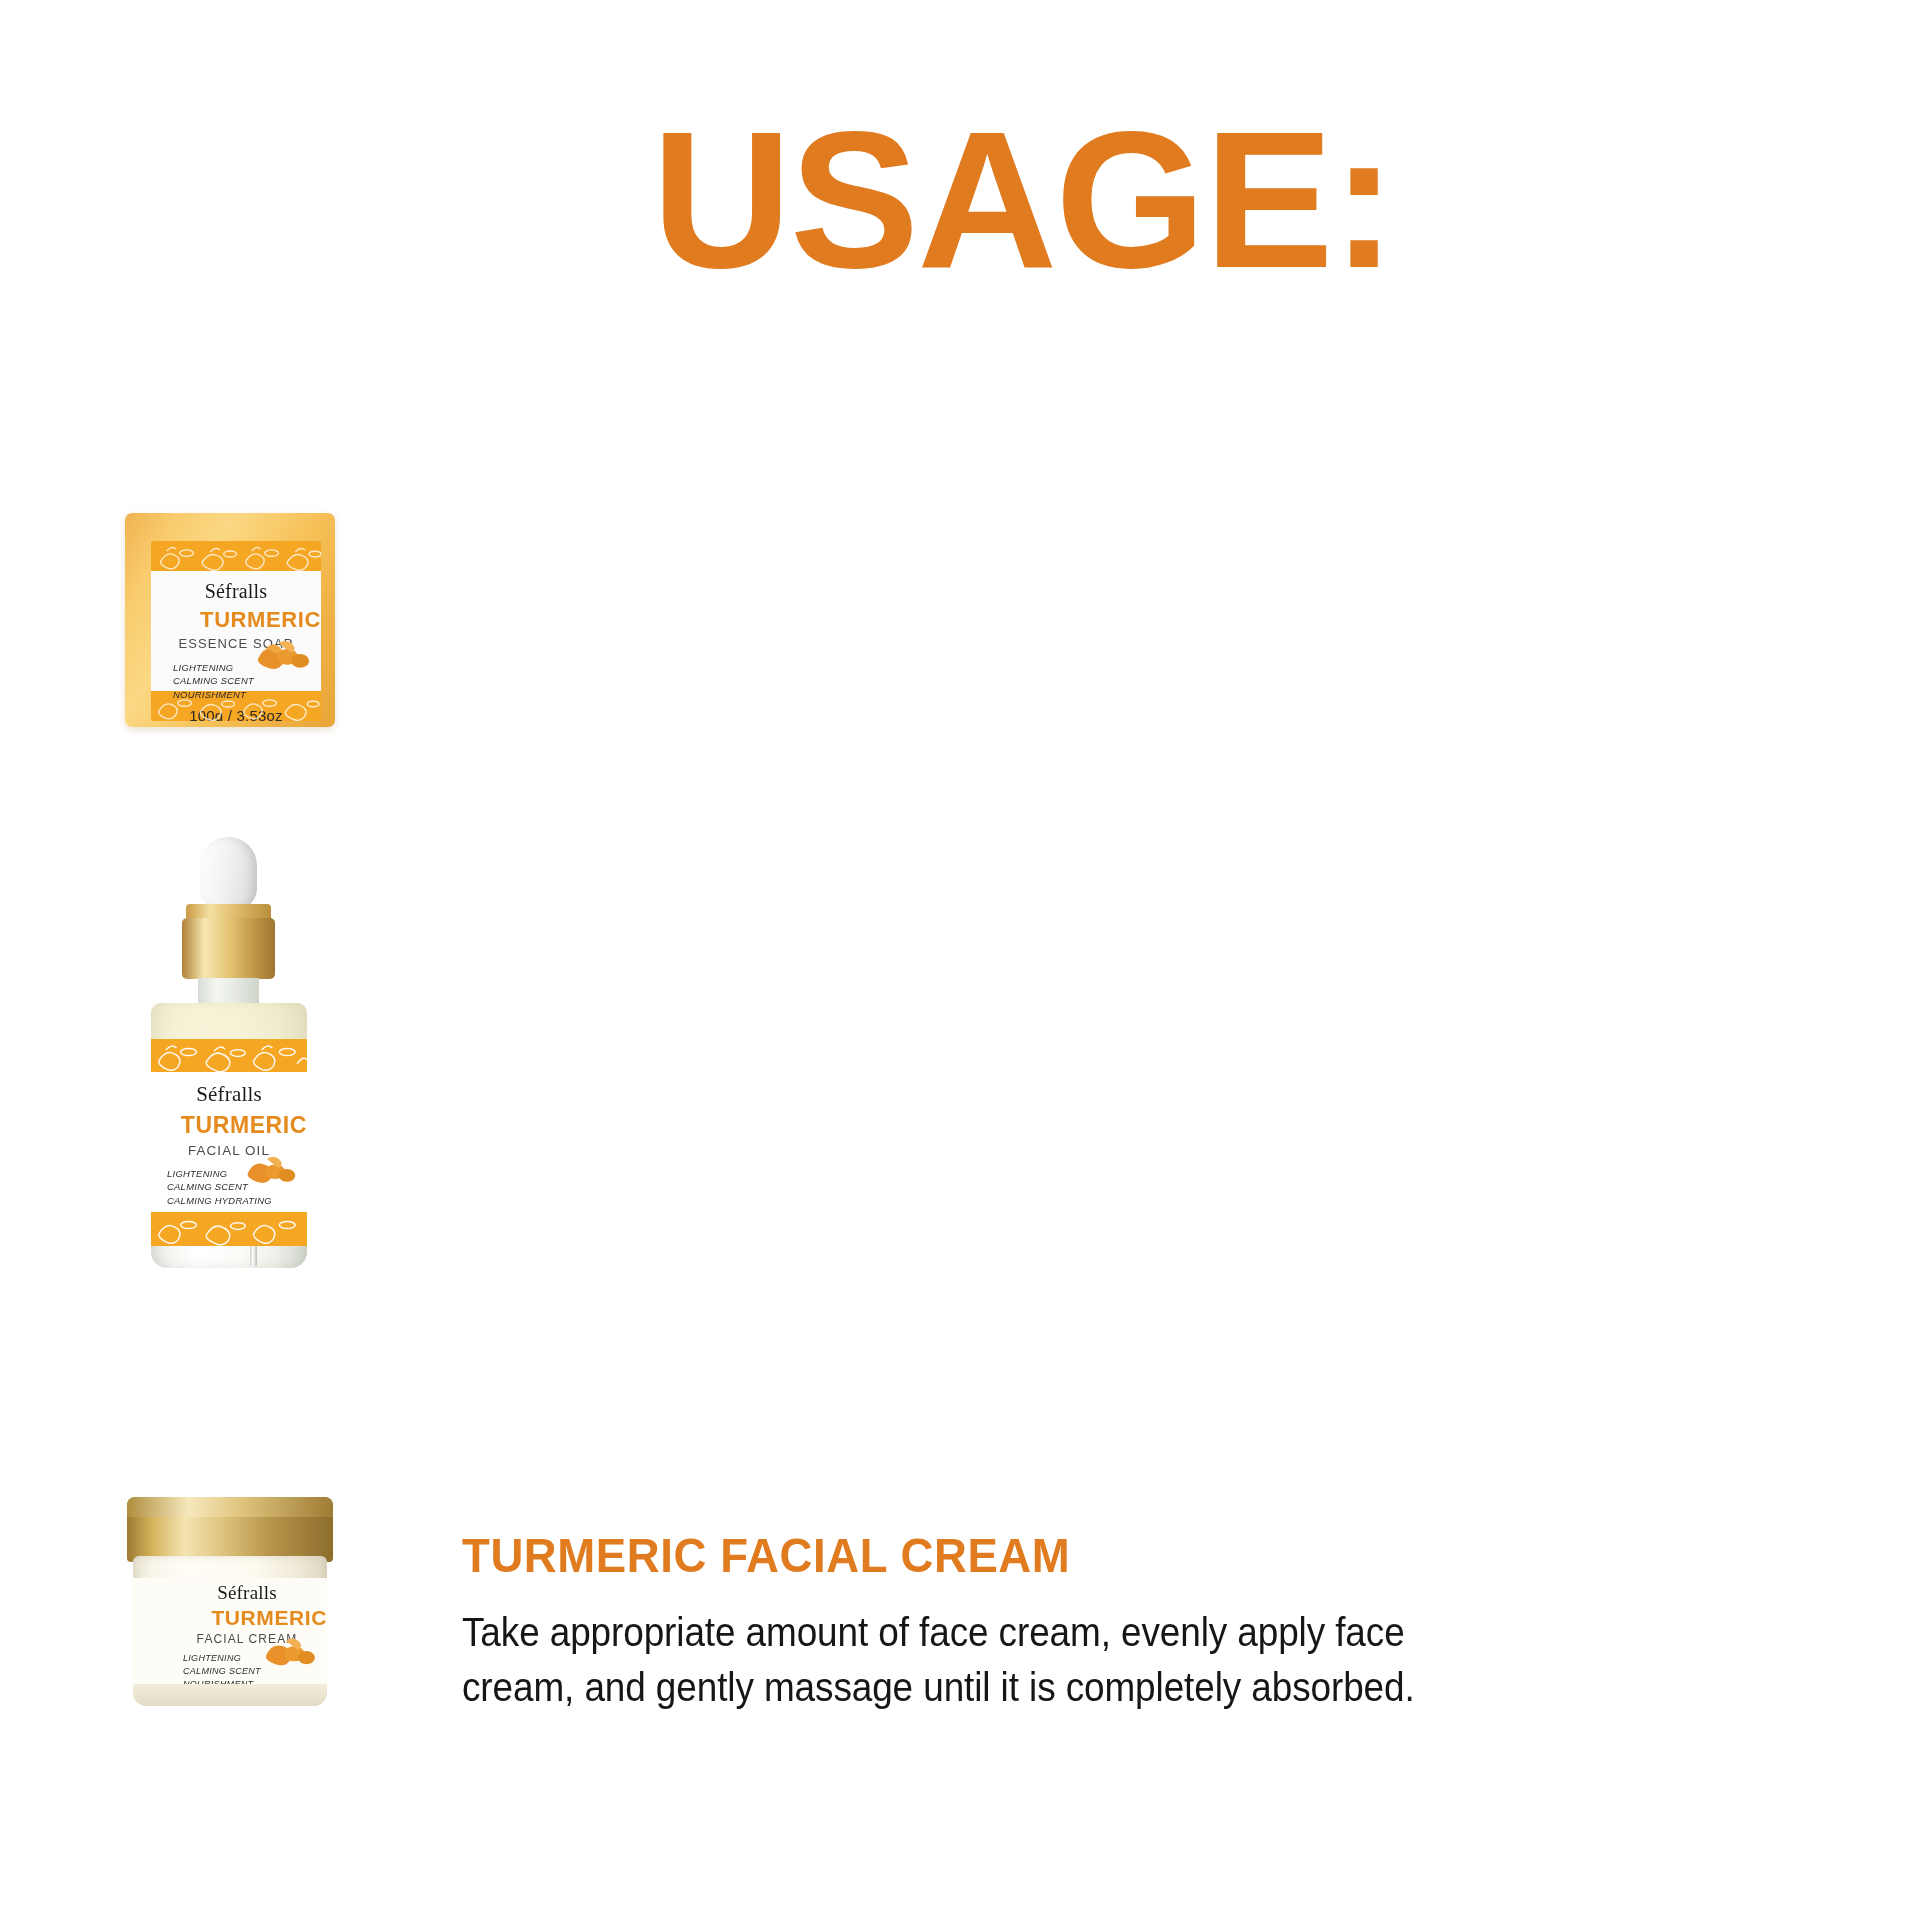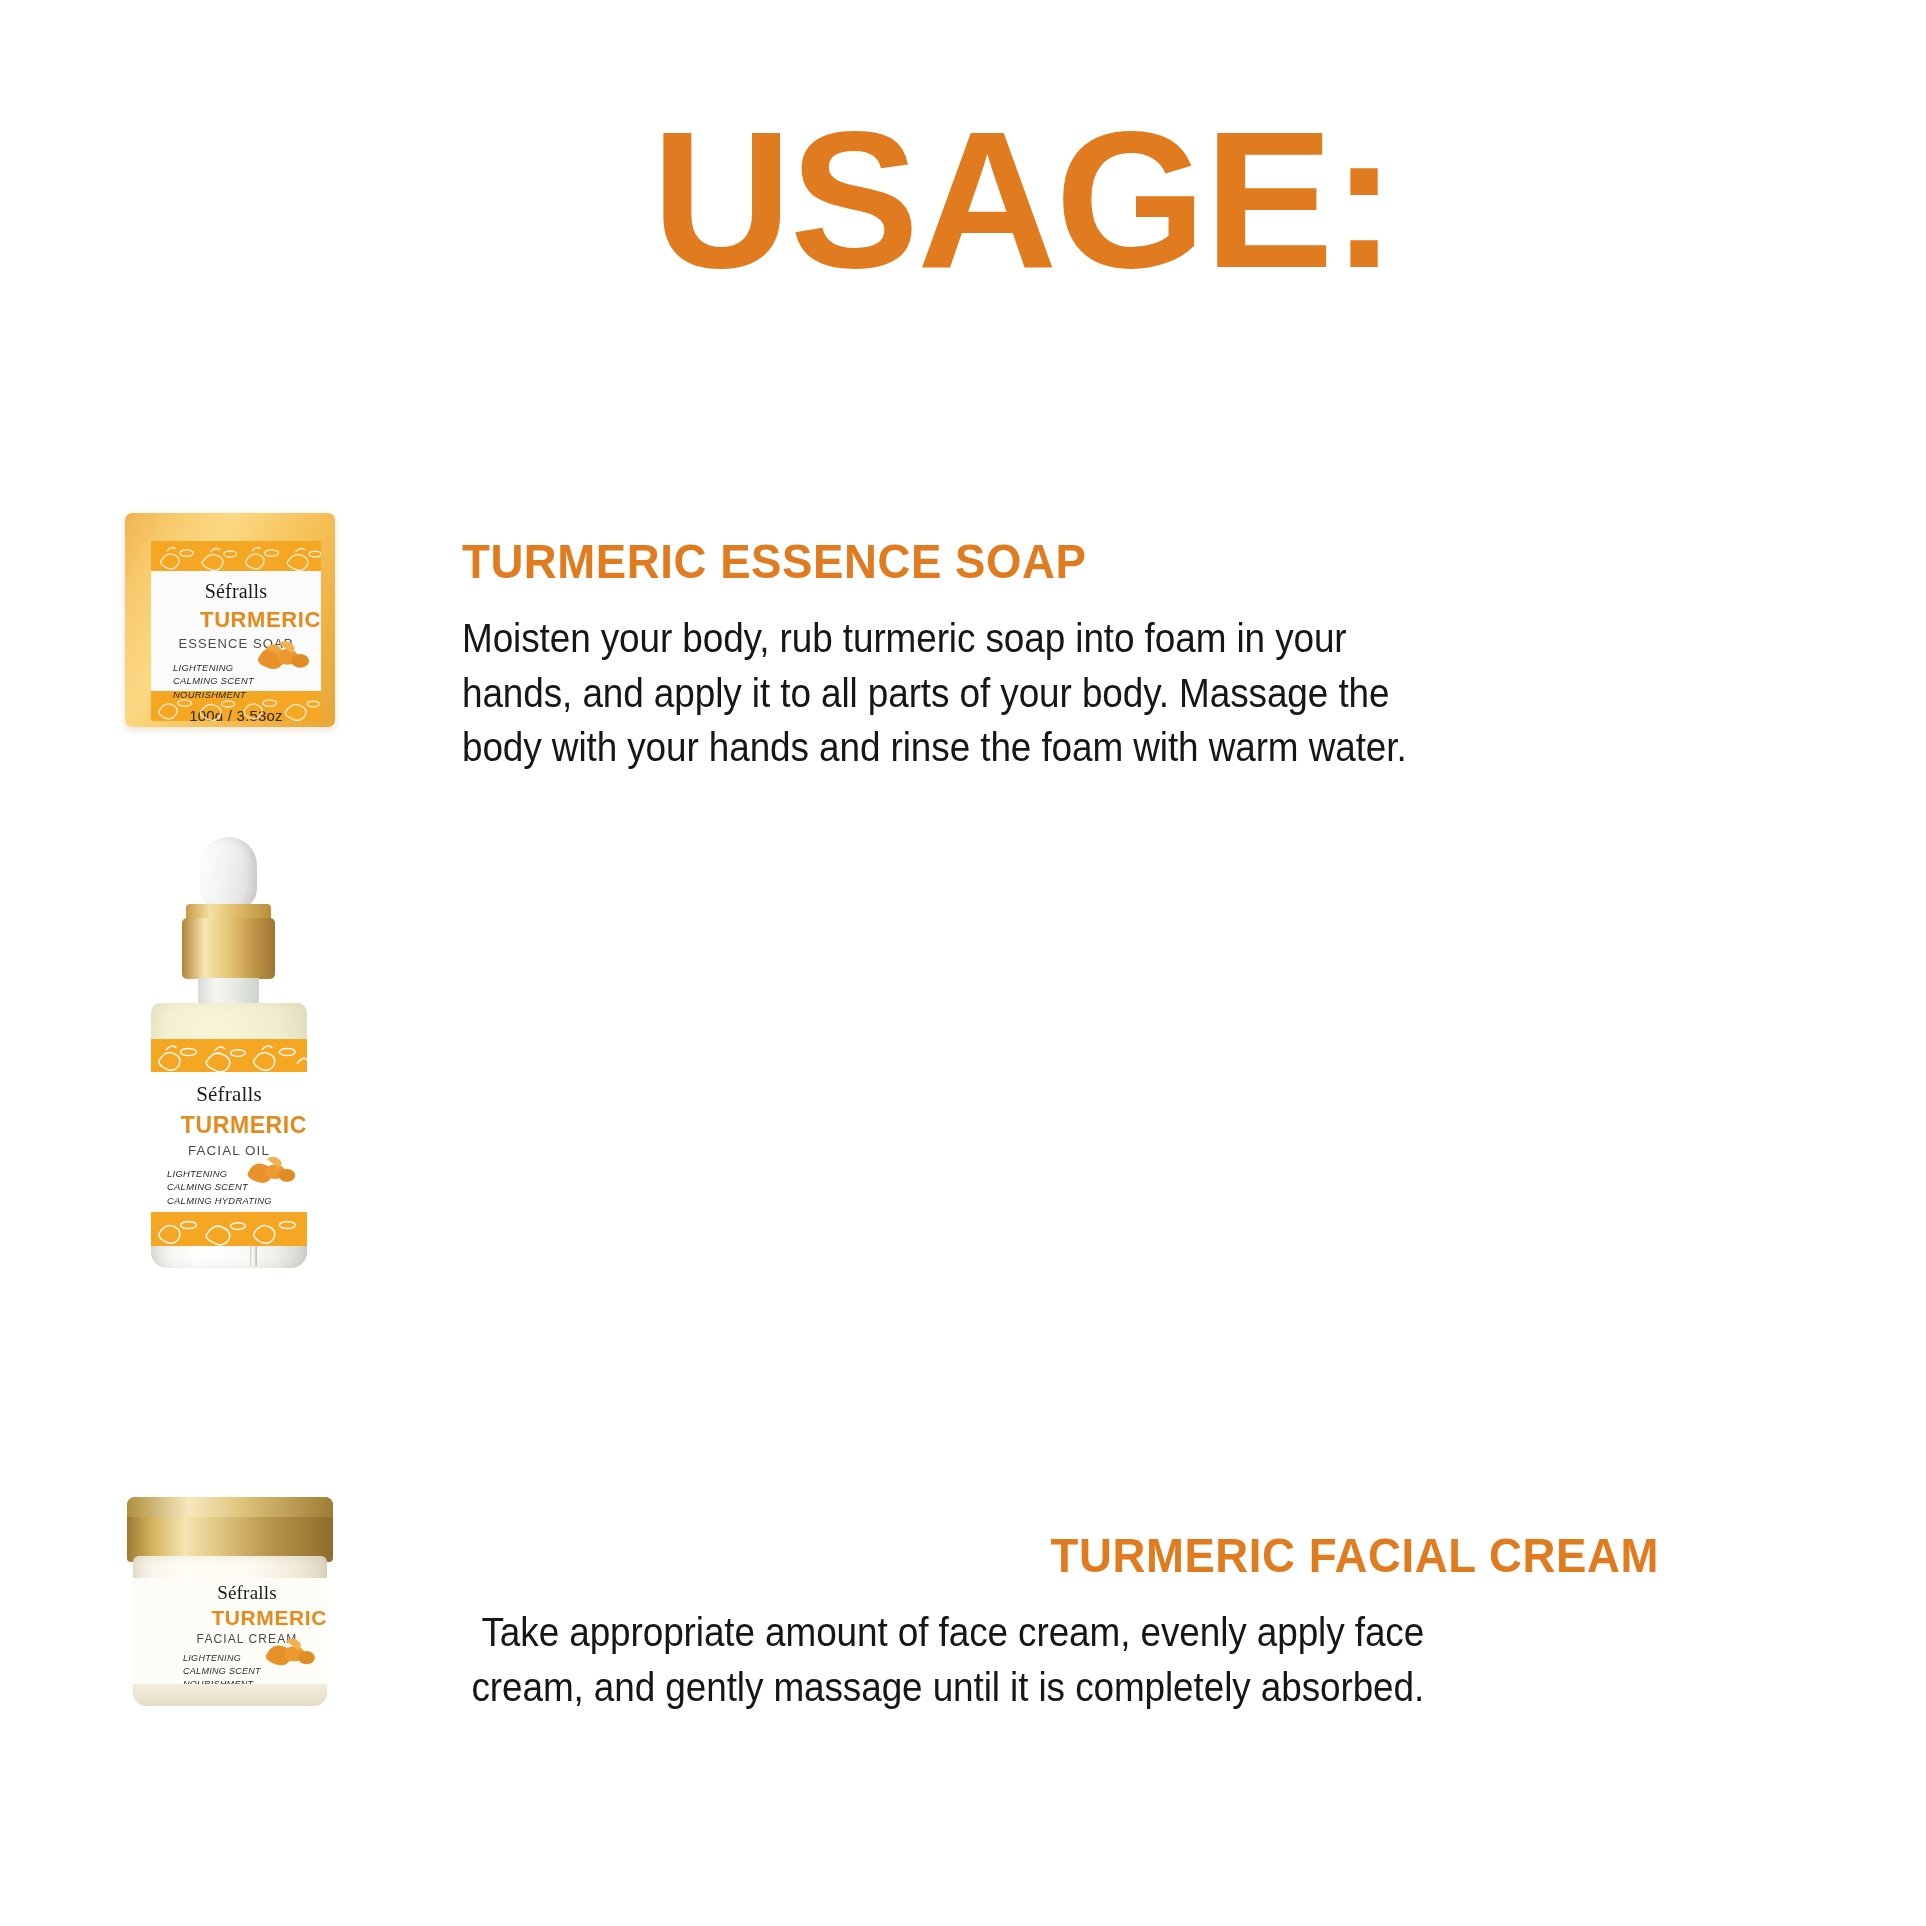--- a/index.html
+++ b/index.html
@@ -376,24 +376,20 @@
                 <path d="M136 21 q7-11 16-6 q8 4 3 11 q-5 6-12 2 q-8-3-7-7z"></path>
                 <ellipse cx="164" cy="13" rx="6" ry="2.8"></ellipse>
               </g>
             </svg>
           </div>
 
         </div>
       </div>
     </div>
 
-    <div class="text-col" style="width:1287px; padding-top:20px;">
-      <div class="prod-heading">TURMERIC ESSENCE SOAP</div>
-      <div class="prod-body" style="width:1109px; margin-top:22px;">Moisten your body, rub turmeric soap into foam in your hands, and apply it to all parts of your body. Massage the body with your hands and rinse the foam with warm water.</div>
-    </div>
   </div>
 
   <div class="section" style="left:125px; top:837px; width:1683px;">
 
     <div class="visual-col" style="width:337px;">
       <div class="oil">
         <div class="oil-bulb"></div>
         <div class="oil-collar"></div>
         <div class="oil-cap"></div>
         <div class="oil-neck"></div>
@@ -498,20 +494,20 @@
                 </g>
               </svg>
             </div>
           </div>
 
           <div class="cream-base"></div>
         </div>
       </div>
     </div>
 
-    <div class="text-col" style="width:1287px; padding-top:30px;text-align:right;">
+    <div class="text-col" style="width:1287px; padding-top:30px;">
       <div class="prod-heading">TURMERIC FACIAL CREAM</div>
       <div class="prod-body" style="width:1069px; margin-top:22px;">Take appropriate amount of face cream, evenly apply face cream, and gently massage until it is completely absorbed.</div>
     </div>
   </div>
 
 </div>
 
 
 </body></html>

